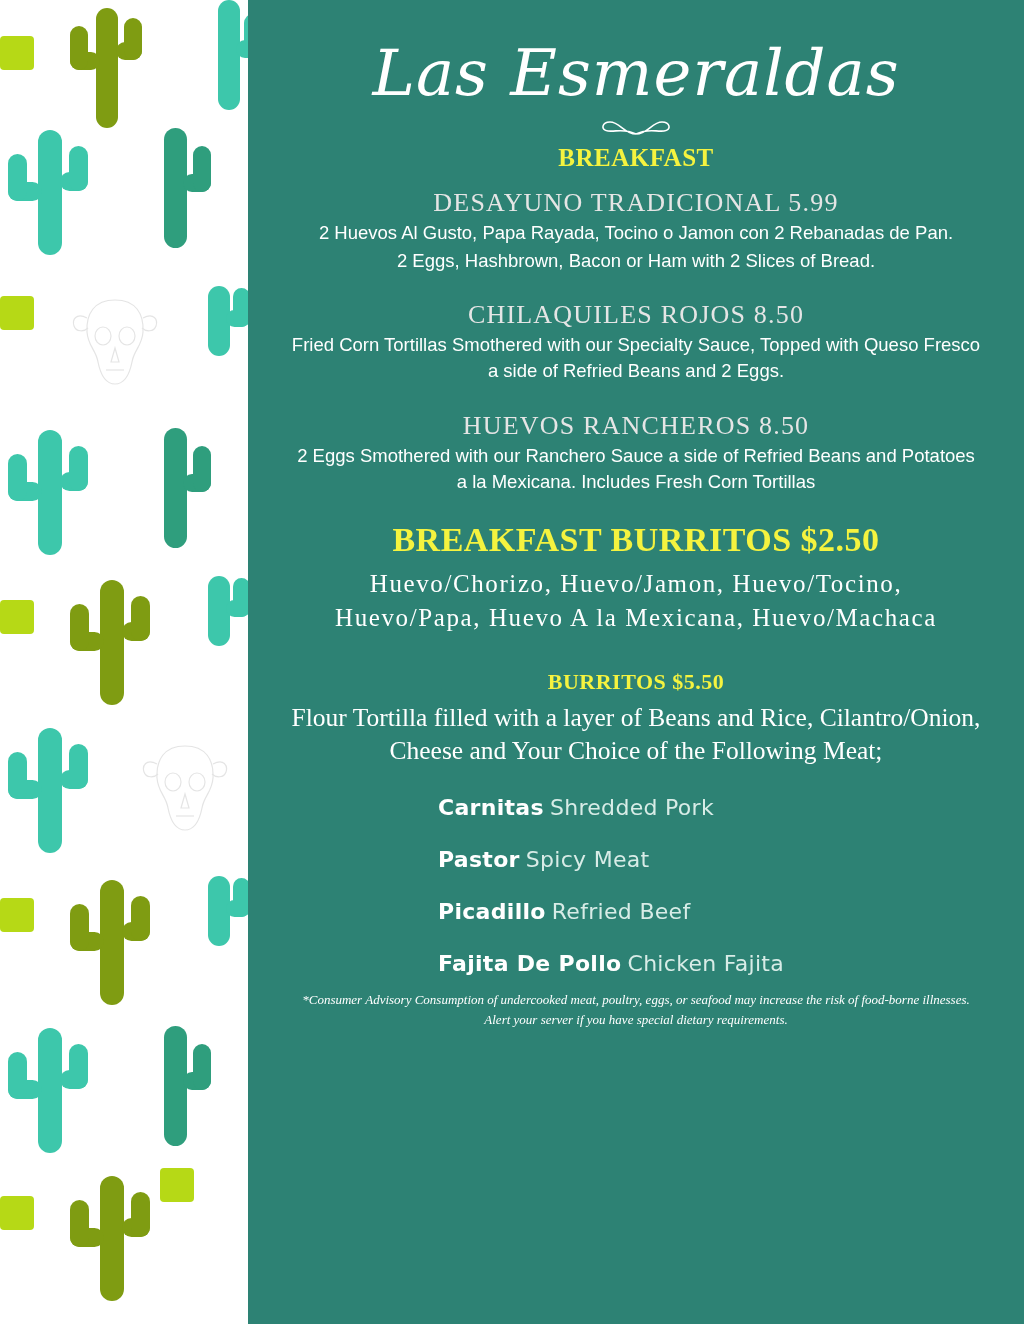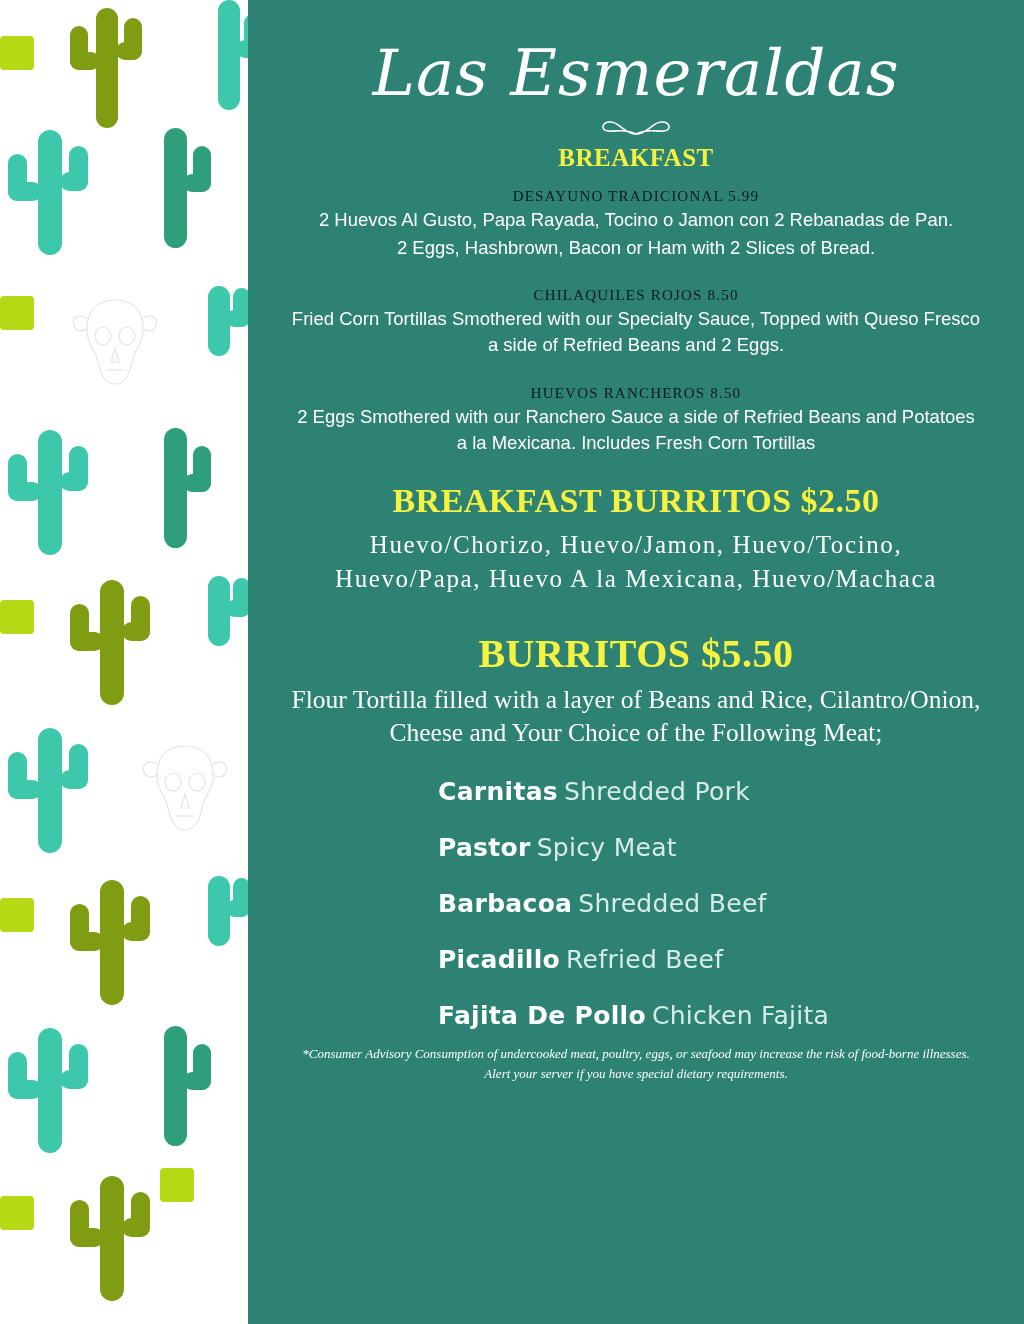--- a/index.html
+++ b/index.html
@@ -86,29 +86,29 @@
 
   .section-title {
     font-family: "Liberation Serif", serif;
     font-weight: 700;
     color: #f5f33f;
     letter-spacing: 0.5px;
   }
 
   .title-breakfast { font-size: 25px; margin-top: 2px; }
   .title-bb { font-size: 34px; margin-top: 26px; }
-  .title-burr { font-size: 40px; margin-top: 34px; }
+  .title-burr { font-size: 22px; margin-top: 34px; }
 
   .item { margin-top: 16px; }
 
   .item-name {
     font-family: "Liberation Serif", serif;
-    font-size: 15px;
+    font-size: 26px;
     letter-spacing: 1.2px;
-    color: #0f172a;
+    color: #e5e5e5;
   }
 
   .item-desc {
     font-family: "Liberation Sans", sans-serif;
     font-size: 18.5px;
     line-height: 1.42;
     color: #ffffff;
     max-width: 690px;
     margin: 2px auto 0 auto;
     font-weight: 300;
@@ -133,21 +133,21 @@
 
   .meats {
     margin: 28px auto 0 auto;
     text-align: left;
     width: 420px;
     padding-left: 12px;
   }
 
   .meat-row {
     font-family: "DejaVu Sans", sans-serif;
-    font-size: 25px;
+    font-size: 22px;
     margin-bottom: 27px;
     letter-spacing: 0.3px;
     white-space: nowrap;
   }
   .meat-name { font-weight: 700; color: #ffffff; }
   .meat-en { font-weight: 400; color: #d8ece7; margin-left: 6px; }
 
   .advisory {
     font-family: "Liberation Serif", serif;
     font-style: italic;
@@ -330,23 +330,20 @@
     <div class="burr-desc">Flour Tortilla filled with a layer of Beans and Rice, Cilantro/Onion, Cheese and Your Choice of the Following Meat;</div>
 
     <div class="meats">
       <div class="meat-row">
         <span class="meat-name">Carnitas</span><span class="meat-en">Shredded Pork</span>
       </div>
       <div class="meat-row">
         <span class="meat-name">Pastor</span><span class="meat-en">Spicy Meat</span>
       </div>
       <div class="meat-row">
-        <span class="meat-name">Barbacoa</span><span class="meat-en">Shredded Beef</span>
-      </div>
-      <div class="meat-row">
         <span class="meat-name">Picadillo</span><span class="meat-en">Refried Beef</span>
       </div>
       <div class="meat-row" style="margin-bottom:14px;">
         <span class="meat-name">Fajita De Pollo</span><span class="meat-en">Chicken Fajita</span>
       </div>
     </div>
 
     <div class="advisory">*Consumer Advisory Consumption of undercooked meat, poultry, eggs, or seafood may increase the risk of food-borne illnesses. Alert your server if you have special dietary requirements.</div>
   </div>
 </div>

